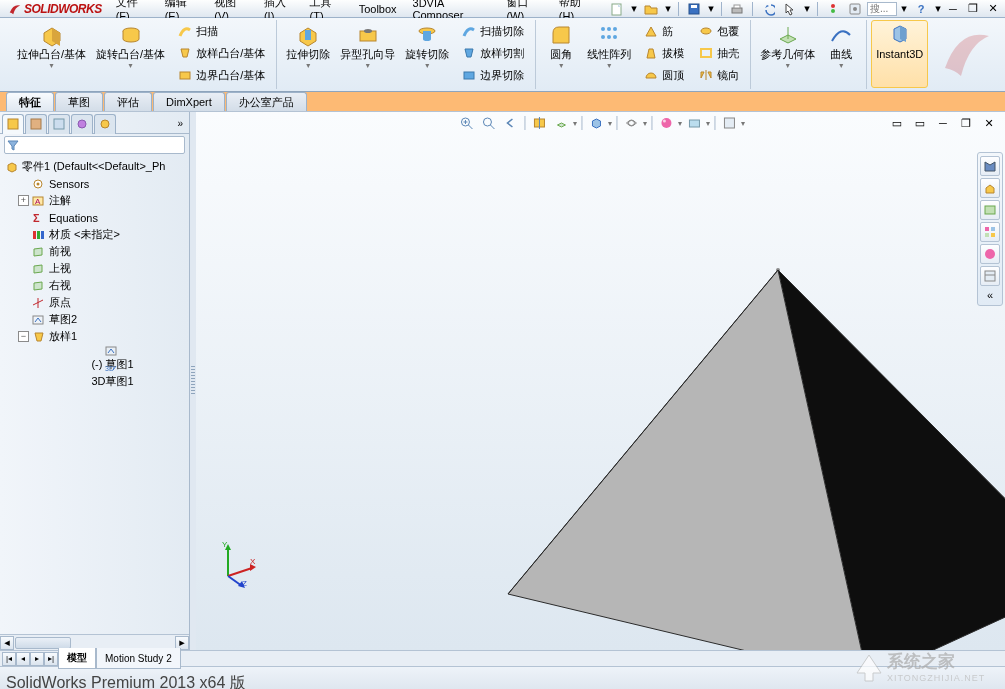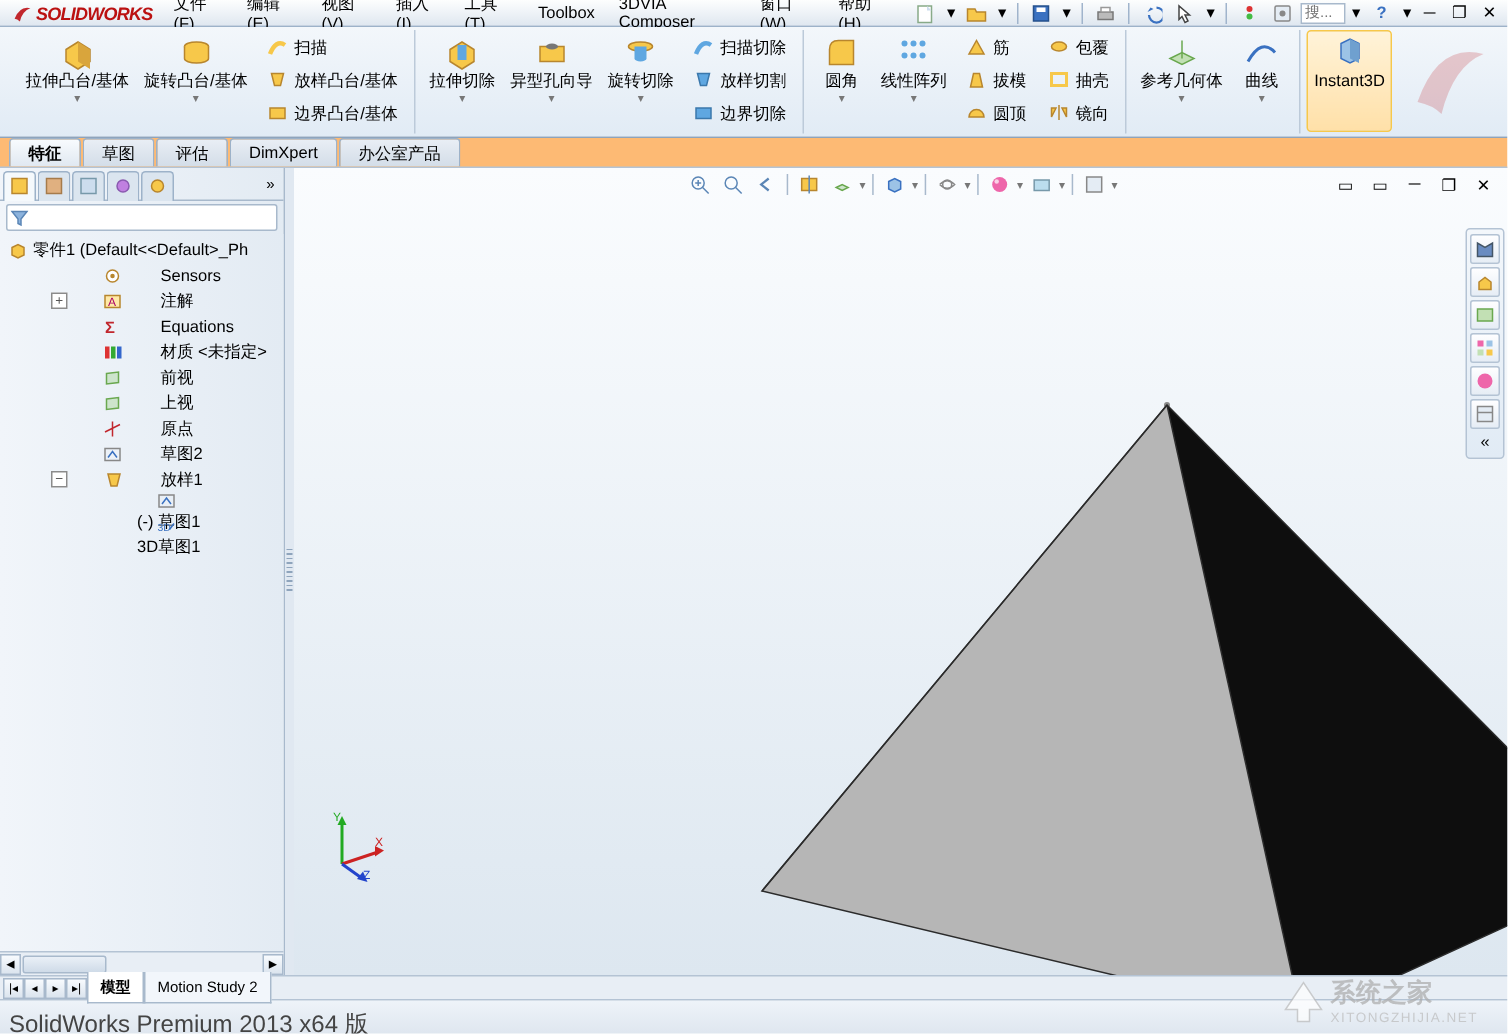--- a/index.html
+++ b/index.html
@@ -40,21 +40,21 @@
 .lp-tabs { height:22px; display:flex; border-bottom:1px solid #a8b9cc; padding:2px 2px 0 2px; align-items:center; gap:1px; }
 .lp-tab { width:22px; height:20px; border:1px solid #9db2c9; border-bottom:none; border-radius:3px 3px 0 0; background:#dbe5ef; display:flex; align-items:center; justify-content:center; }
 .lp-tab.active { background:#f5f9fc; }
 .lp-fly { margin-left:auto; font-size:10px; padding:0 4px; }
 .lp-filter { height:18px; border:1px solid #a8b9cc; background:#fff; margin:2px 4px; border-radius:2px; display:flex; align-items:center; padding:0 2px; }
 .tree { flex:1; overflow:auto; background:linear-gradient(90deg,#f1f5fa,#e3ebf3); padding:2px 0; }
 .tree-item { display:flex; align-items:center; height:17px; padding-left:4px; white-space:nowrap; }
 .tree-item .exp { width:11px; height:11px; border:1px solid #8b8b8b; background:#fff; font-size:9px; line-height:9px; text-align:center; margin-right:2px; color:#555; }
 .tree-item .noe { width:13px; }
 .tree-item .tico { width:16px; height:14px; margin-right:2px; display:flex; align-items:center; justify-content:center; }
-.tree-indent1 { padding-left:34px;gap:21px; }
+.tree-indent1 { padding-left:18px; }
 .tree-indent2 { padding-left:36px;flex-direction:column; }
 .lp-scrollh { height:16px; background:#e8eef5; border-top:1px solid #b4c3d4; display:flex; align-items:center; }
 .lp-scrollh .sb { width:14px; height:14px; border:1px solid #a8b9cc; background:linear-gradient(#f8fbfe,#dbe4ee); display:flex; align-items:center; justify-content:center; }
 .lp-scrollh .thumb { width:56px; height:12px; border:1px solid #a8b9cc; background:linear-gradient(#eaf0f7,#cfdbe8); border-radius:2px; margin-left:1px; }
 
 
 .splitter { width:6px; background:#e0e8f1; display:flex; align-items:center; justify-content:center; }
 .splitter .grip { width:4px; height:30px; background:repeating-linear-gradient(#8ea4bc,#8ea4bc 1px, transparent 1px, transparent 3px); }
 
 
@@ -500,20 +500,29 @@
           <span>前视</span>
         </div>
       <div class="tree-item tree-indent1">
           <span class="noe"></span>
           <span class="tico">
             <svg width="14" height="12">
               <path d="M2 3l8-1 0 7-8 1z" fill="#cde4cc" stroke="#6aa84f"></path>
             </svg>
           </span>
           <span>上视</span>
+        </div>
+      <div class="tree-item tree-indent1">
+          <span class="noe"></span>
+          <span class="tico">
+            <svg width="14" height="12">
+              <path d="M2 3l8-1 0 7-8 1z" fill="#cde4cc" stroke="#6aa84f"></path>
+            </svg>
+          </span>
+          <span>右视</span>
         </div>
       <div class="tree-item tree-indent1">
           <span class="noe"></span>
           <span class="tico">
             <svg width="14" height="12">
               <path d="M6 1v10M1 8l10-5" stroke="#c1272d"></path>
             </svg>
           </span>
           <span>原点</span>
         </div>

